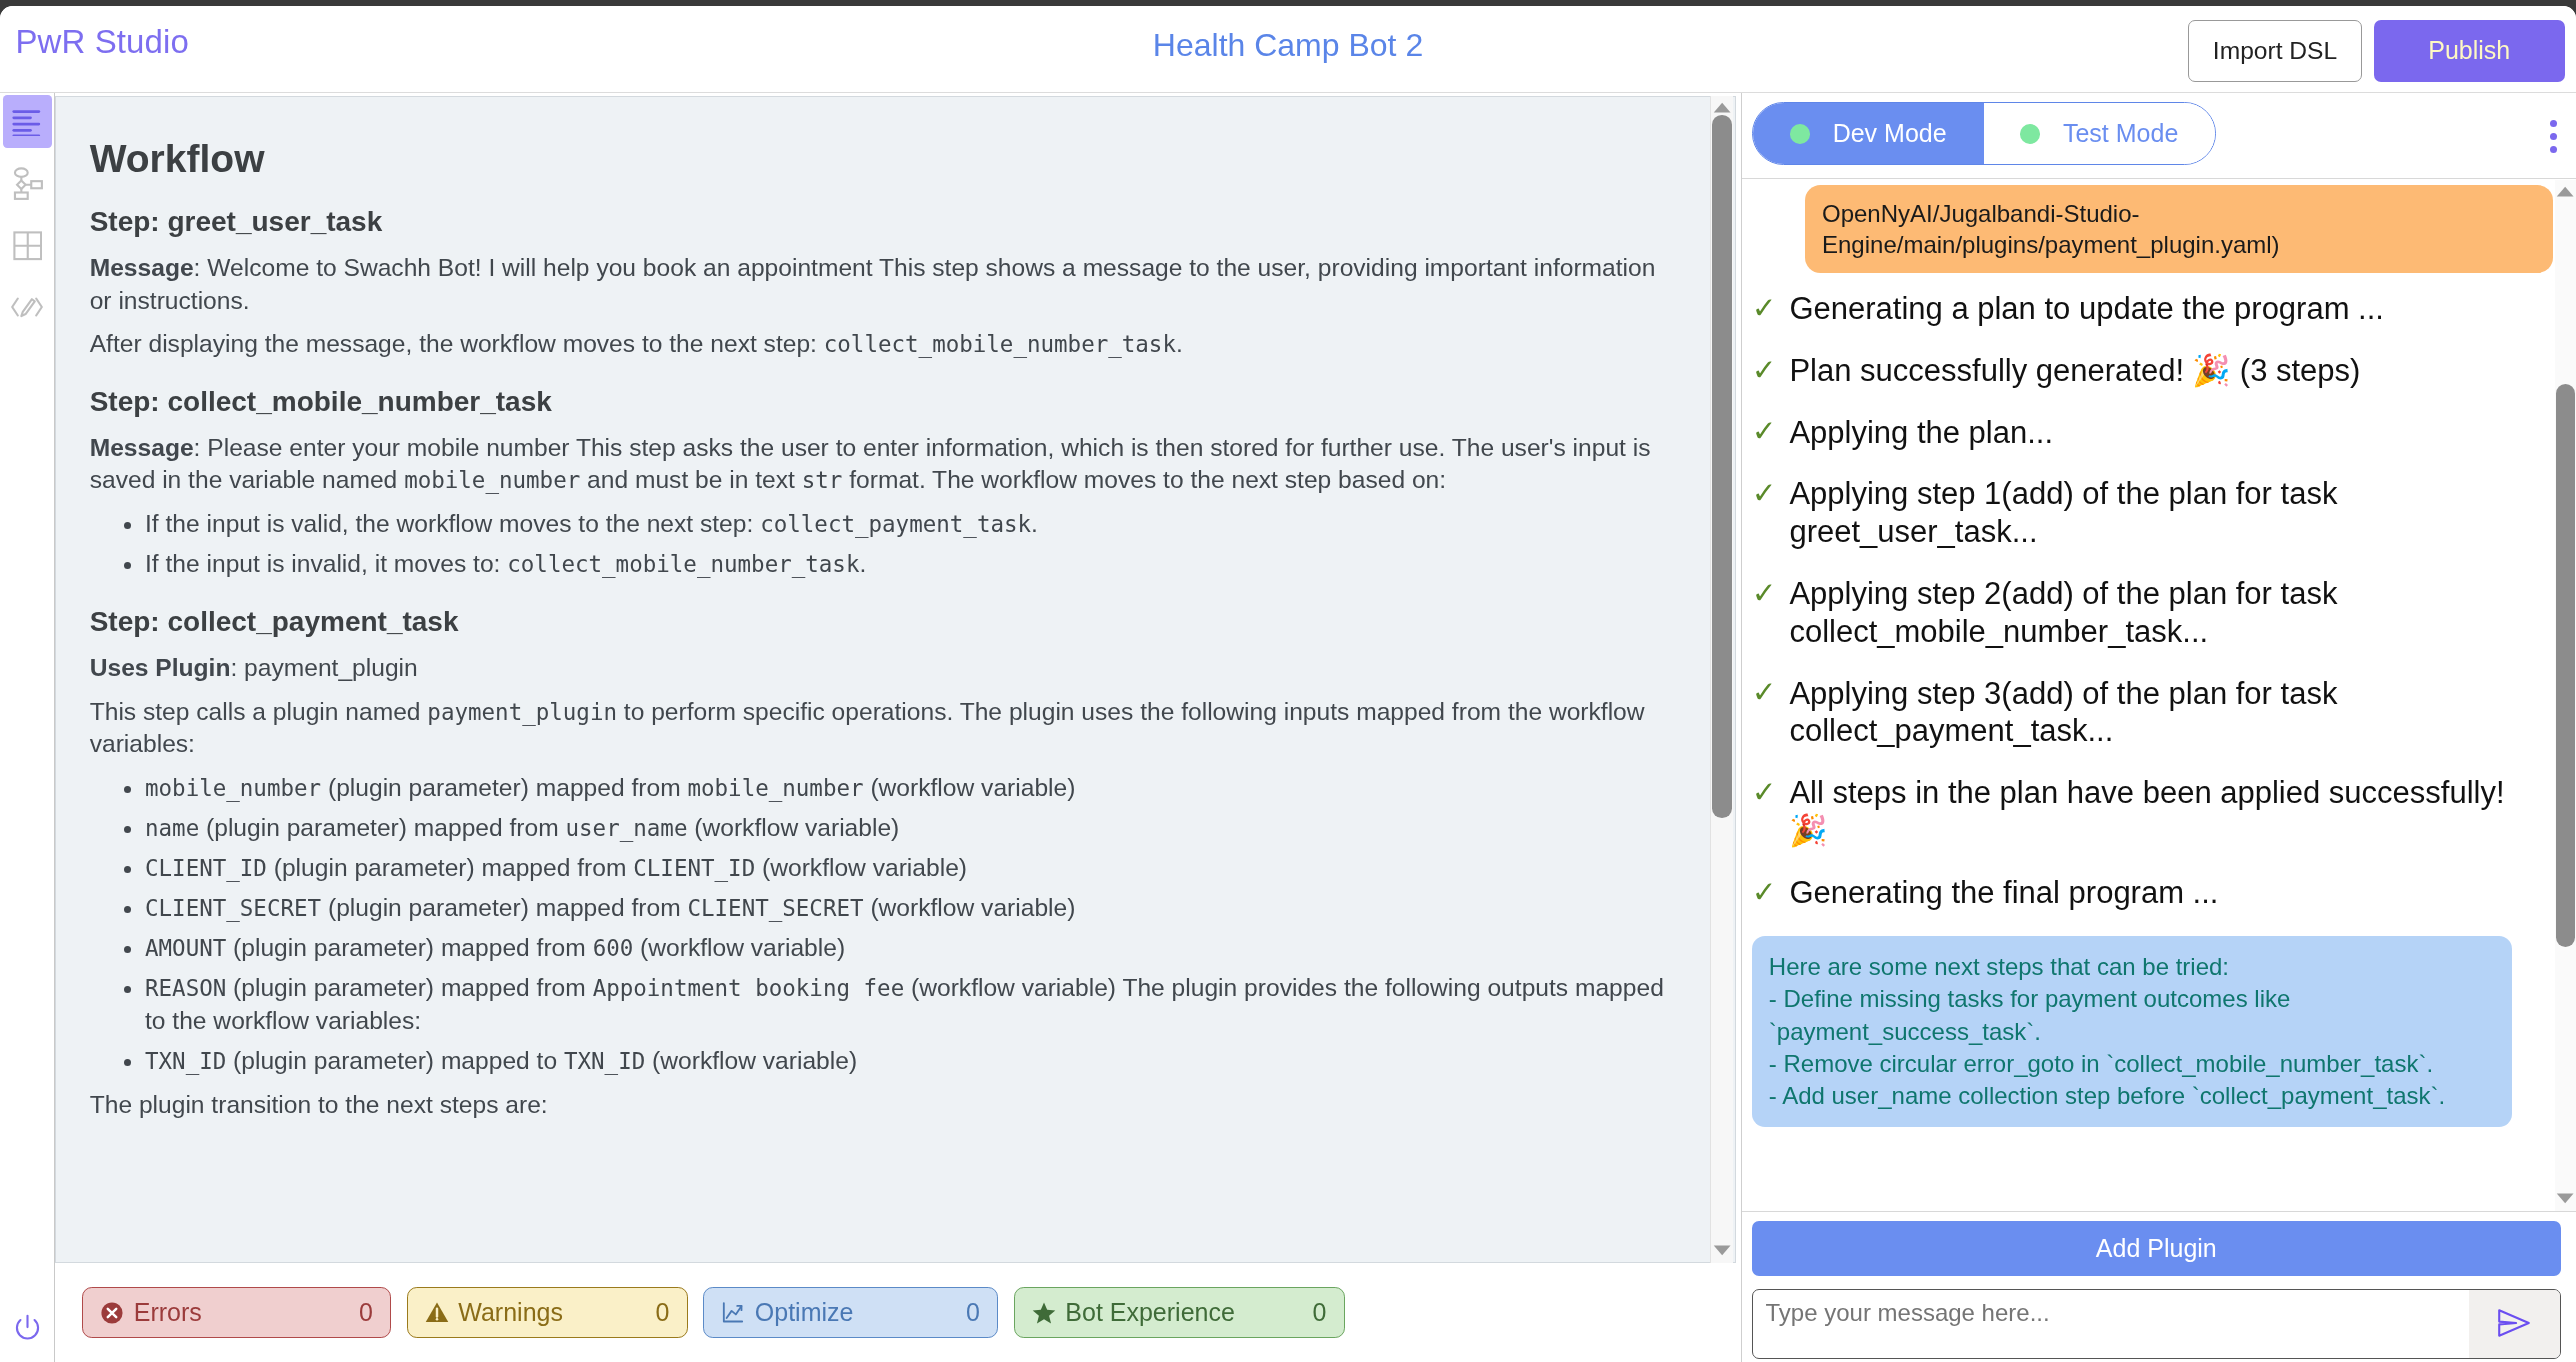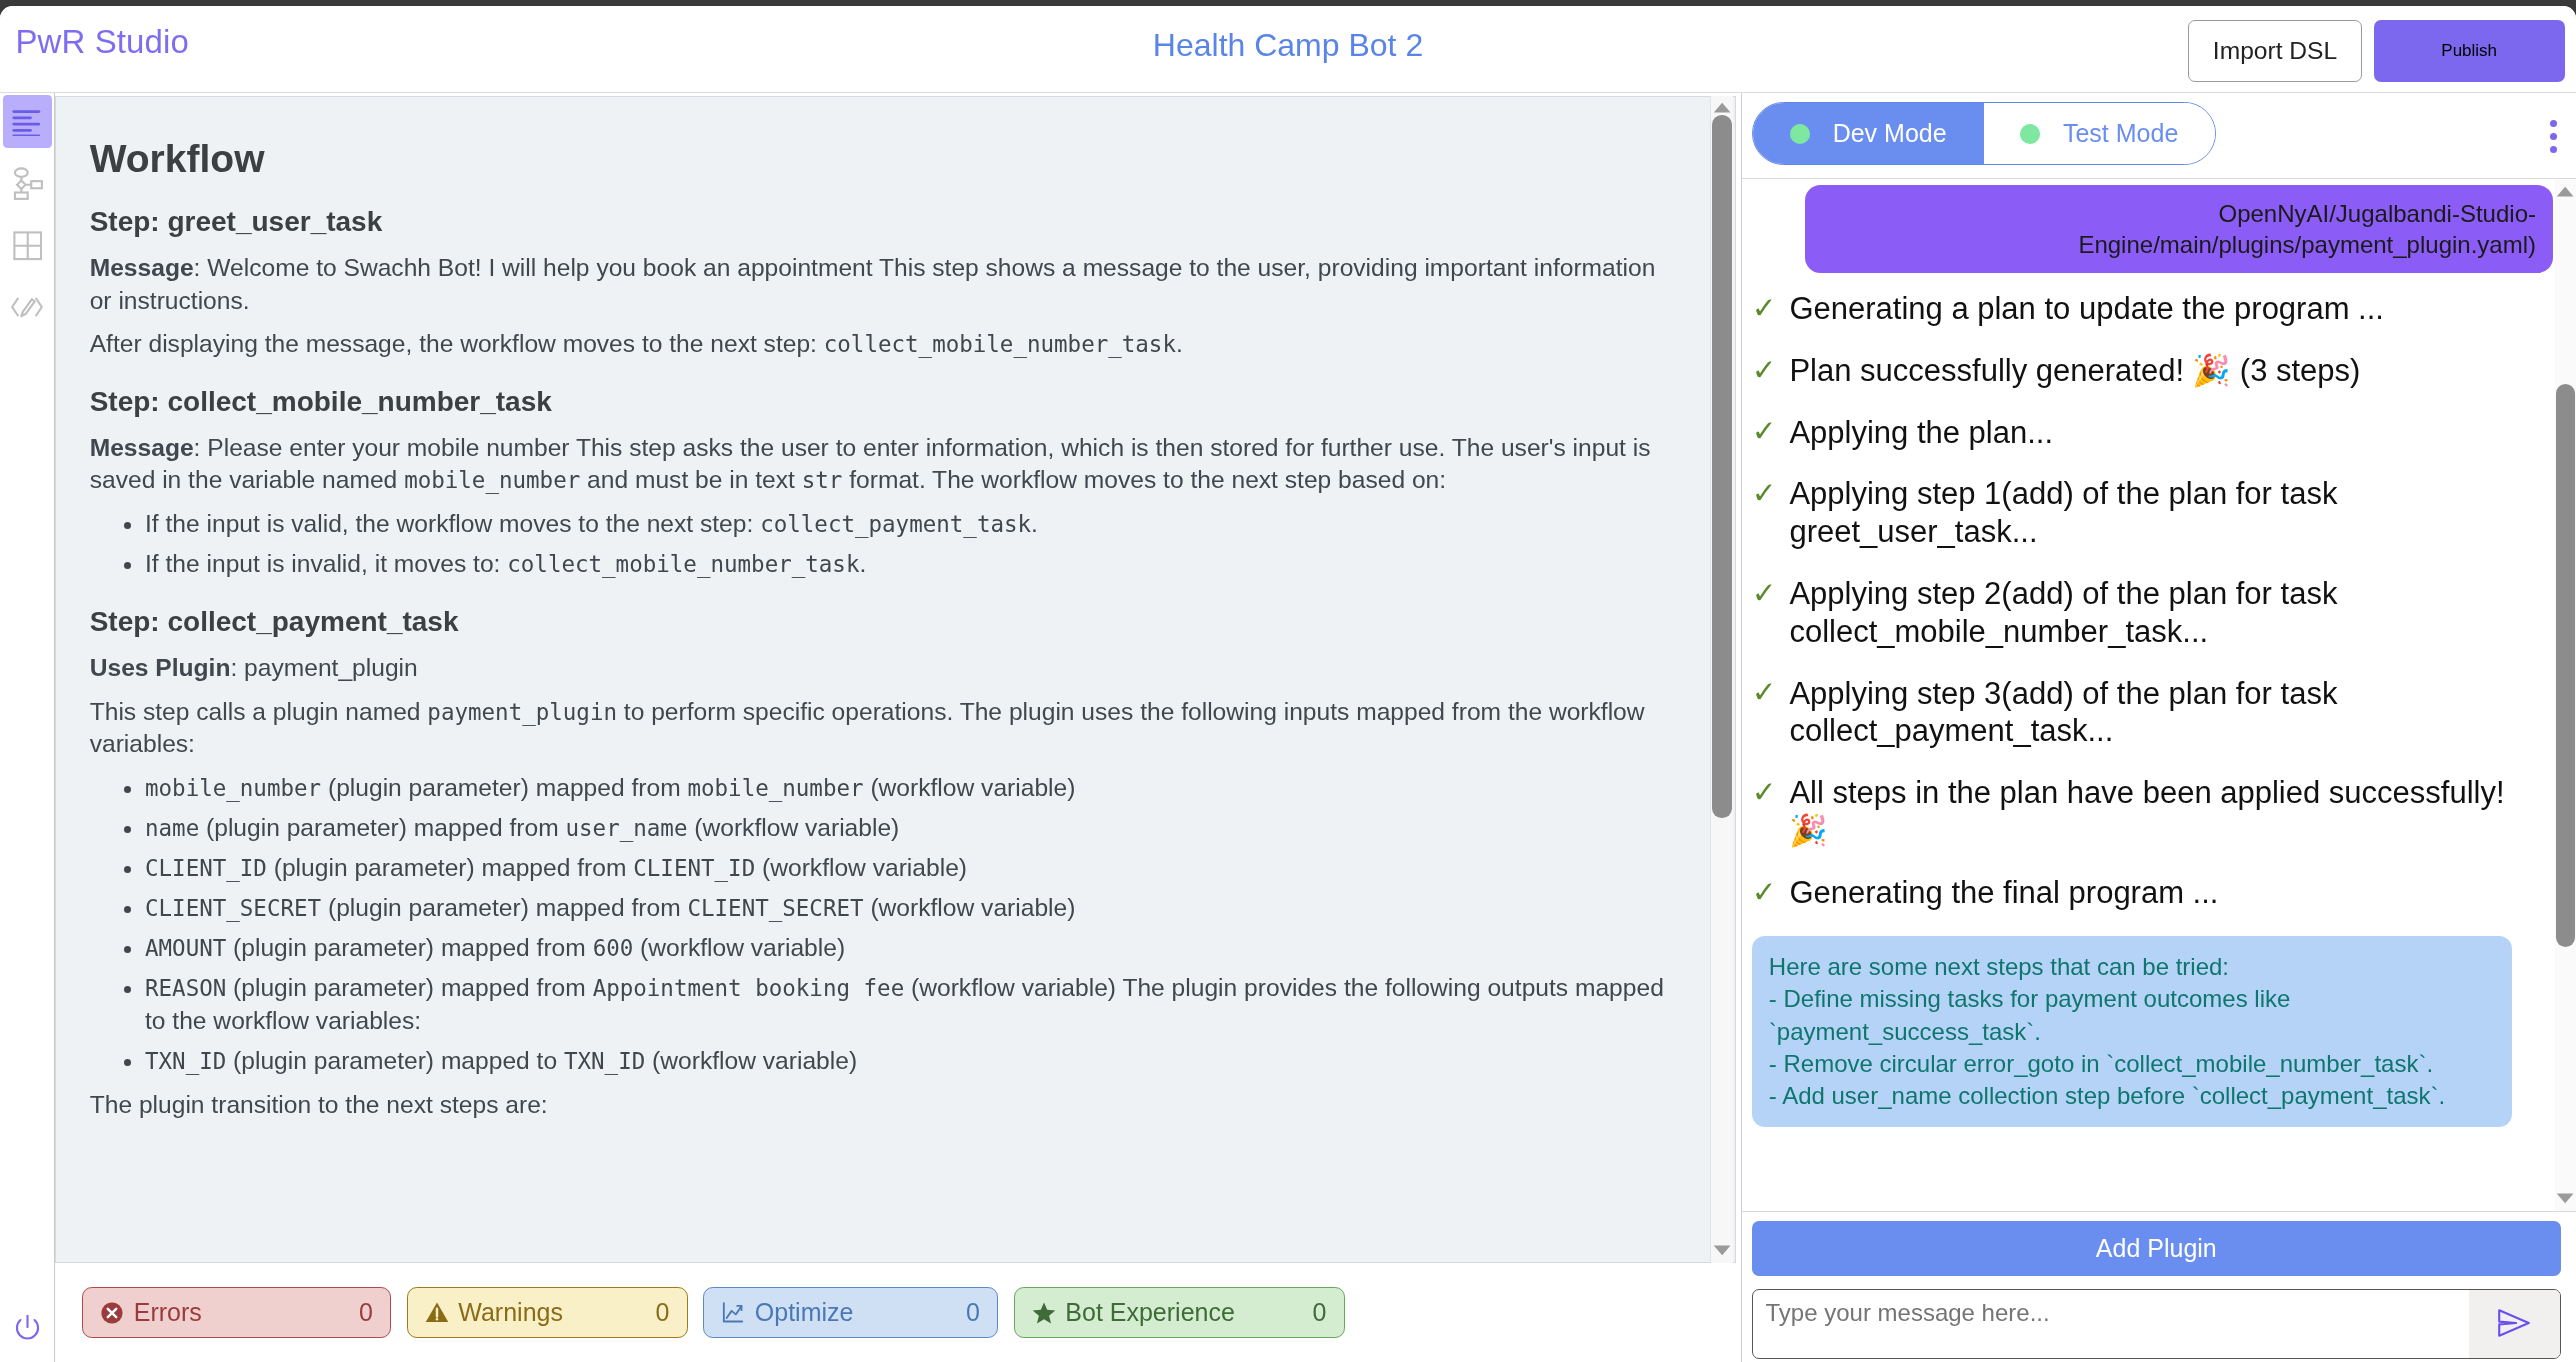--- a/index.html
+++ b/index.html
@@ -46,21 +46,21 @@
     font-size: 24.6px; color: #222;
     cursor: pointer;
     font-family: "Liberation Sans", sans-serif;
   }
   #publish {
     position: absolute; right: 11.3px; top: 14px;
     width: 191px; height: 62px;
     background: #7b68ee;
     border: none;
     border-radius: 7px;
-    font-size: 17px; color: #000000;
+    font-size: 25px; color: #fef9c3;
     cursor: pointer;
     font-family: "Liberation Sans", sans-serif;
   }
 
   
   #rail {
     position: absolute; left: 0; top: 87px;
     width: 55px; height: 1270px;
     background: #ffffff;
     border-right: 1.4px solid #c9c9c9;
@@ -195,24 +195,24 @@
     background: #7b68ee; margin-bottom: 6.3px;
   }
 
   #chat-scroll {
     position: absolute; left: 0; top: 87px;
     width: 835px; height: 1031px;
     overflow: hidden;
   }
   .bubble-user {
     margin: 5.6px 24px 17px 63px;
-    background: #8b5cf6;
+    background: #fdba74;
     border-radius: 15.5px;
     padding: 12.7px 17px;
-    font-size: 24px; color: #1a1a1a; line-height: 1.30; text-align: right;
+    font-size: 24px; color: #1a1a1a; line-height: 1.30;
   }
   .step-line {
     display: flex; align-items: flex-start;
     margin: 0 28px 24px 9.8px;
   }
   .step-line .check {
     flex: 0 0 auto; width: 32px; margin-right: 5.6px;
     color: #5a8a2a; font-size: 29.5px; line-height: 1; padding-top: 2.8px;
   }
   .step-line .txt {

